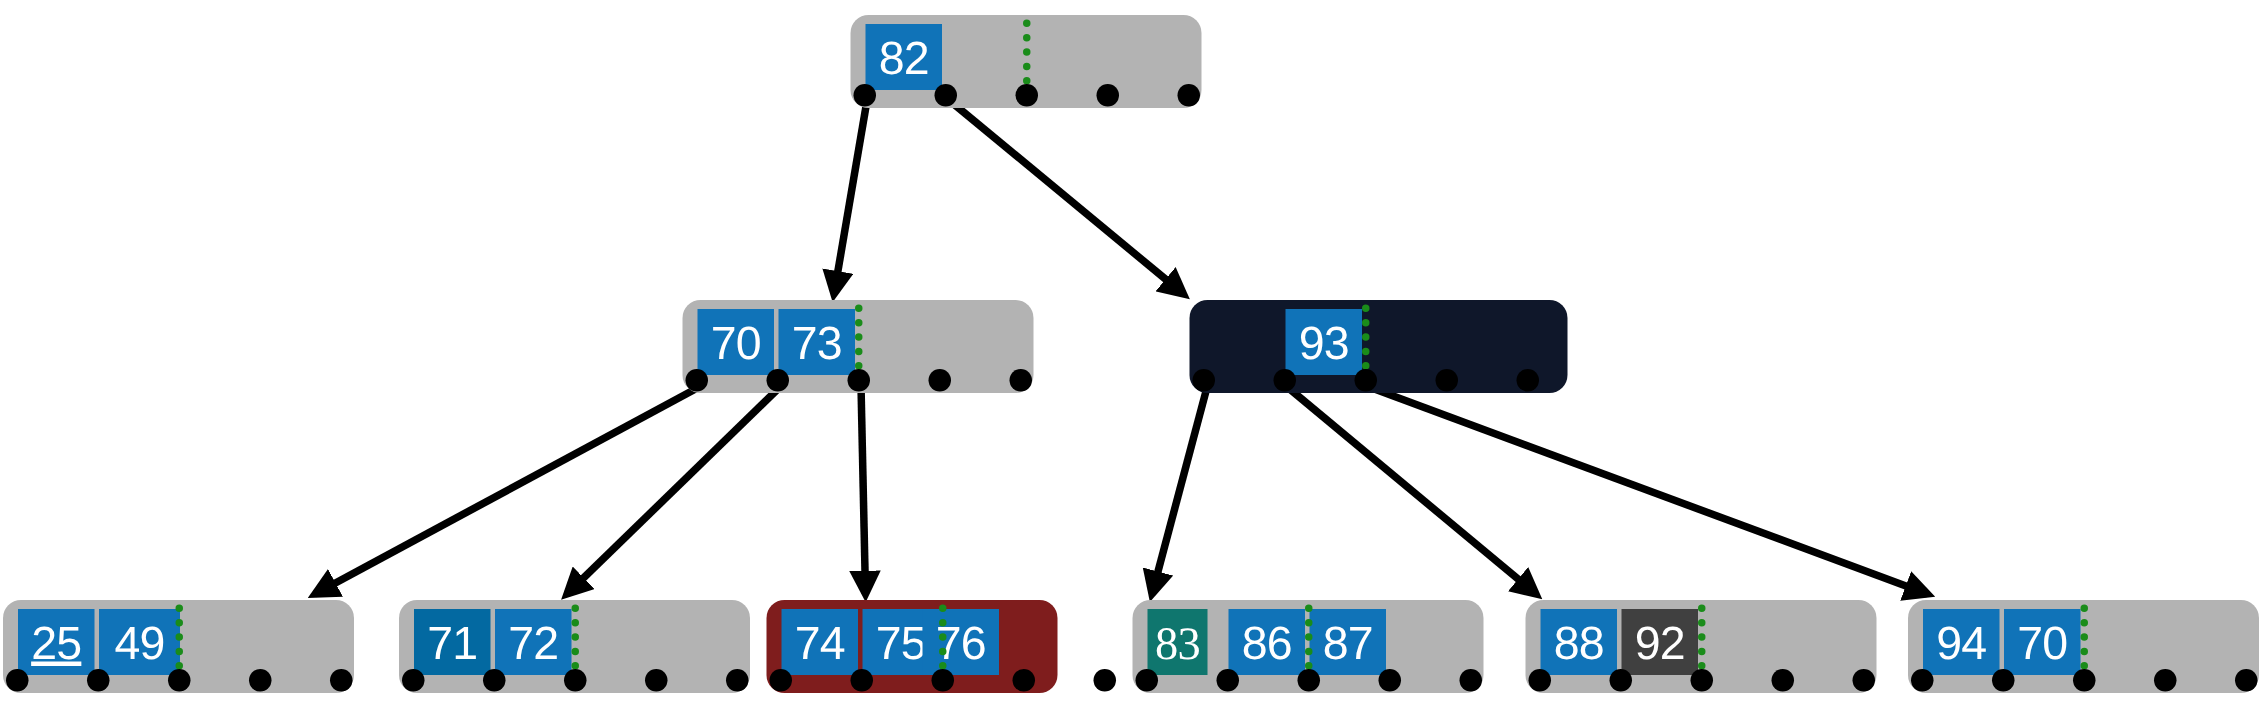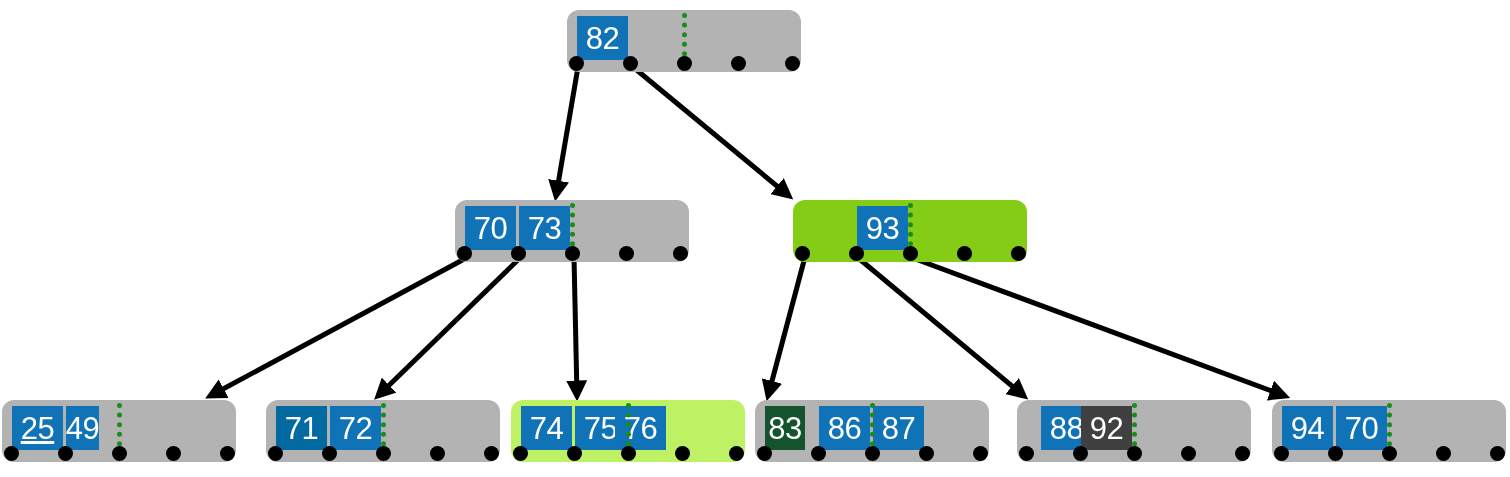--- a/index.html
+++ b/index.html
@@ -106,84 +106,84 @@
           <div class="key-cell" style="left: 10px; top: 6px; width: 51px; height: 44px; background: rgb(16, 115, 184); color: rgb(255, 255, 255);">70</div>
           <div class="key-cell" style="left: 64px; top: 6px; width: 51px; height: 44px; background: rgb(16, 115, 184); color: rgb(255, 255, 255);">73</div>
           <div class="divider" style="left: 115px; top: 3px; height: 53px; border-color: rgb(26, 140, 26);"></div>
           <div class="child-dot" style="left: 2px; top: 46px; background: rgb(0, 0, 0);"></div>
           <div class="child-dot" style="left: 56px; top: 46px; background: rgb(0, 0, 0);"></div>
           <div class="child-dot" style="left: 110px; top: 46px; background: rgb(0, 0, 0);"></div>
           <div class="child-dot" style="left: 164px; top: 46px; background: rgb(0, 0, 0);"></div>
           <div class="child-dot" style="left: 218px; top: 46px; background: rgb(0, 0, 0);"></div>
         </div>
       </div>
-      <div class="btree-node" style="left: 793px; top: 200px; width: 234px; height: 62px; background: #84cc16;">
+      <div class="btree-node" style="left: 793px; top: 200px; width: 252px; height: 62px; background: #0f172a;">
         <div class="slot-row">
           <div class="key-cell" style="left: 64px; top: 6px; width: 51px; height: 44px; background: rgb(16, 115, 184); color: rgb(255, 255, 255);">93</div>
           <div class="divider" style="left: 115px; top: 3px; height: 53px; border-color: rgb(26, 140, 26);"></div>
           <div class="child-dot" style="left: 2px; top: 46px; background: rgb(0, 0, 0);"></div>
           <div class="child-dot" style="left: 56px; top: 46px; background: rgb(0, 0, 0);"></div>
           <div class="child-dot" style="left: 110px; top: 46px; background: rgb(0, 0, 0);"></div>
           <div class="child-dot" style="left: 164px; top: 46px; background: rgb(0, 0, 0);"></div>
           <div class="child-dot" style="left: 218px; top: 46px; background: rgb(0, 0, 0);"></div>
         </div>
       </div>
       <div class="btree-node" style="left: 2px; top: 400px; width: 234px; height: 62px; background: rgb(179, 179, 179);">
         <div class="slot-row">
           <div class="key-cell" style="left: 10px; top: 6px; width: 51px; height: 44px; background: rgb(16, 115, 184); color: rgb(255, 255, 255); text-decoration: underline;">25</div>
-          <div class="key-cell" style="left: 64px; top: 6px; width: 33px; height: 44px; background: rgb(16, 115, 184); color: rgb(255, 255, 255);">49</div>
+          <div class="key-cell" style="left: 64px; top: 6px; width: 54px; height: 44px; background: rgb(16, 115, 184); color: rgb(255, 255, 255);">49</div>
           <div class="divider" style="left: 115px; top: 3px; height: 53px; border-color: rgb(26, 140, 26);"></div>
           <div class="child-dot" style="left: 2px; top: 46px; background: rgb(0, 0, 0);"></div>
           <div class="child-dot" style="left: 56px; top: 46px; background: rgb(0, 0, 0);"></div>
           <div class="child-dot" style="left: 110px; top: 46px; background: rgb(0, 0, 0);"></div>
           <div class="child-dot" style="left: 164px; top: 46px; background: rgb(0, 0, 0);"></div>
           <div class="child-dot" style="left: 218px; top: 46px; background: rgb(0, 0, 0);"></div>
         </div>
       </div>
       <div class="btree-node" style="left: 266px; top: 400px; width: 234px; height: 62px; background: rgb(179, 179, 179);">
         <div class="slot-row">
           <div class="key-cell" style="left: 10px; top: 6px; width: 51px; height: 44px; background: #0369a1; color: rgb(255, 255, 255);">71</div>
           <div class="key-cell" style="left: 64px; top: 6px; width: 51px; height: 44px; background: rgb(16, 115, 184); color: rgb(255, 255, 255);">72</div>
           <div class="divider" style="left: 115px; top: 3px; height: 53px; border-color: rgb(26, 140, 26);"></div>
           <div class="child-dot" style="left: 2px; top: 46px; background: rgb(0, 0, 0);"></div>
           <div class="child-dot" style="left: 56px; top: 46px; background: rgb(0, 0, 0);"></div>
           <div class="child-dot" style="left: 110px; top: 46px; background: rgb(0, 0, 0);"></div>
           <div class="child-dot" style="left: 164px; top: 46px; background: rgb(0, 0, 0);"></div>
           <div class="child-dot" style="left: 218px; top: 46px; background: rgb(0, 0, 0);"></div>
         </div>
       </div>
-      <div class="btree-node" style="left: 511px; top: 400px; width: 234px; height: 62px; background: #bef264;">
+      <div class="btree-node" style="left: 511px; top: 400px; width: 194px; height: 62px; background: #7f1d1d;">
         <div class="slot-row">
           <div class="key-cell" style="left: 10px; top: 6px; width: 51px; height: 44px; background: rgb(16, 115, 184); color: rgb(255, 255, 255);">74</div>
           <div class="key-cell" style="left: 64px; top: 6px; width: 51px; height: 44px; background: rgb(16, 115, 184); color: rgb(255, 255, 255);">75</div>
           <div class="key-cell" style="left: 104px; top: 6px; width: 51px; height: 44px; background: rgb(16, 115, 184); color: rgb(255, 255, 255);">76</div>
           <div class="divider" style="left: 115px; top: 3px; height: 53px; border-color: rgb(26, 140, 26);"></div>
           <div class="child-dot" style="left: 2px; top: 46px; background: rgb(0, 0, 0);"></div>
           <div class="child-dot" style="left: 56px; top: 46px; background: rgb(0, 0, 0);"></div>
           <div class="child-dot" style="left: 110px; top: 46px; background: rgb(0, 0, 0);"></div>
           <div class="child-dot" style="left: 164px; top: 46px; background: rgb(0, 0, 0);"></div>
           <div class="child-dot" style="left: 218px; top: 46px; background: rgb(0, 0, 0);"></div>
         </div>
       </div>
       <div class="btree-node" style="left: 755px; top: 400px; width: 234px; height: 62px; background: rgb(179, 179, 179);">
         <div class="slot-row">
-          <div class="key-cell" style="left: 10px; top: 6px; width: 40px; height: 44px; background: #14532d; color: rgb(255, 255, 255);">83</div>
+          <div class="key-cell" style="left: 10px; top: 6px; width: 40px; height: 44px; background: #0f766e; color: rgb(255, 255, 255); font-family: Liberation Serif, serif;">83</div>
           <div class="key-cell" style="left: 64px; top: 6px; width: 51px; height: 44px; background: rgb(16, 115, 184); color: rgb(255, 255, 255);">86</div>
           <div class="key-cell" style="left: 118px; top: 6px; width: 51px; height: 44px; background: rgb(16, 115, 184); color: rgb(255, 255, 255);">87</div>
           <div class="divider" style="left: 115px; top: 3px; height: 53px; border-color: rgb(26, 140, 26);"></div>
           <div class="child-dot" style="left: 2px; top: 46px; background: rgb(0, 0, 0);"></div>
           <div class="child-dot" style="left: 56px; top: 46px; background: rgb(0, 0, 0);"></div>
           <div class="child-dot" style="left: 110px; top: 46px; background: rgb(0, 0, 0);"></div>
           <div class="child-dot" style="left: 164px; top: 46px; background: rgb(0, 0, 0);"></div>
           <div class="child-dot" style="left: 218px; top: 46px; background: rgb(0, 0, 0);"></div>
         </div>
       </div>
       <div class="btree-node" style="left: 1017px; top: 400px; width: 234px; height: 62px; background: rgb(179, 179, 179);">
         <div class="slot-row">
-          <div class="key-cell" style="left: 10px; top: 6px; width: 51px; height: 44px; background: rgb(16, 115, 184); color: rgb(255, 255, 255); margin-left: 14px;">88</div>
+          <div class="key-cell" style="left: 10px; top: 6px; width: 51px; height: 44px; background: rgb(16, 115, 184); color: rgb(255, 255, 255);">88</div>
           <div class="key-cell" style="left: 64px; top: 6px; width: 51px; height: 44px; background: #404040; color: rgb(255, 255, 255);">92</div>
           <div class="divider" style="left: 115px; top: 3px; height: 53px; border-color: rgb(26, 140, 26);"></div>
           <div class="child-dot" style="left: 2px; top: 46px; background: rgb(0, 0, 0);"></div>
           <div class="child-dot" style="left: 56px; top: 46px; background: rgb(0, 0, 0);"></div>
           <div class="child-dot" style="left: 110px; top: 46px; background: rgb(0, 0, 0);"></div>
           <div class="child-dot" style="left: 164px; top: 46px; background: rgb(0, 0, 0);"></div>
           <div class="child-dot" style="left: 218px; top: 46px; background: rgb(0, 0, 0);"></div>
         </div>
       </div>
       <div class="btree-node" style="left: 1272px; top: 400px; width: 234px; height: 62px; background: rgb(179, 179, 179);">

